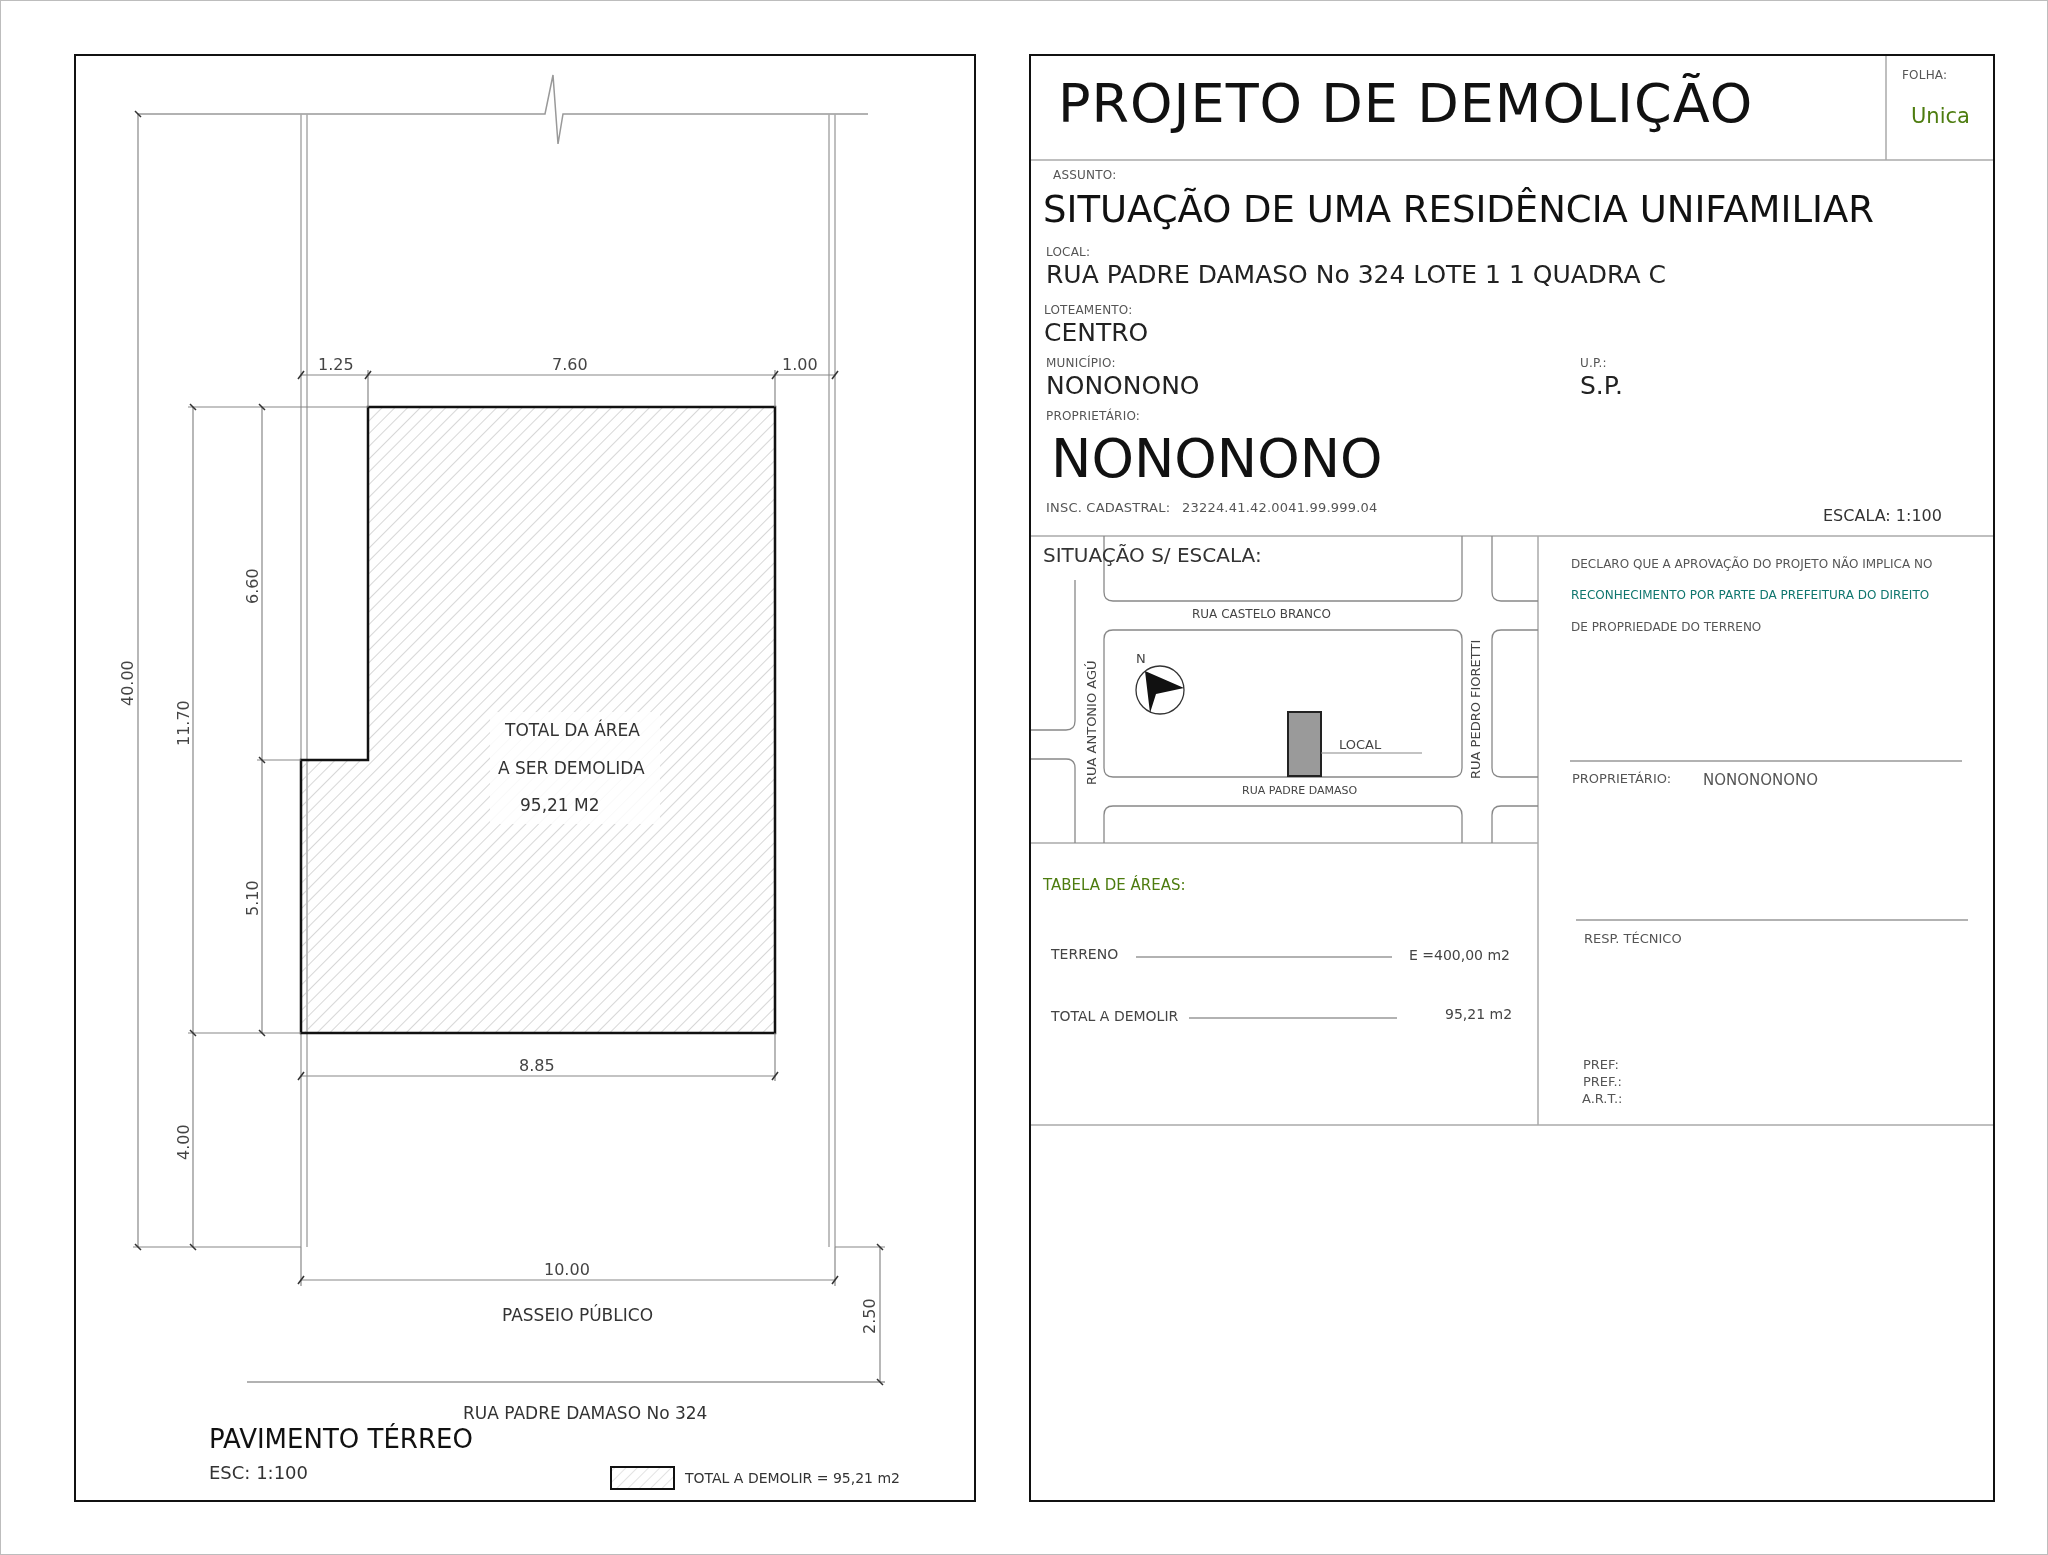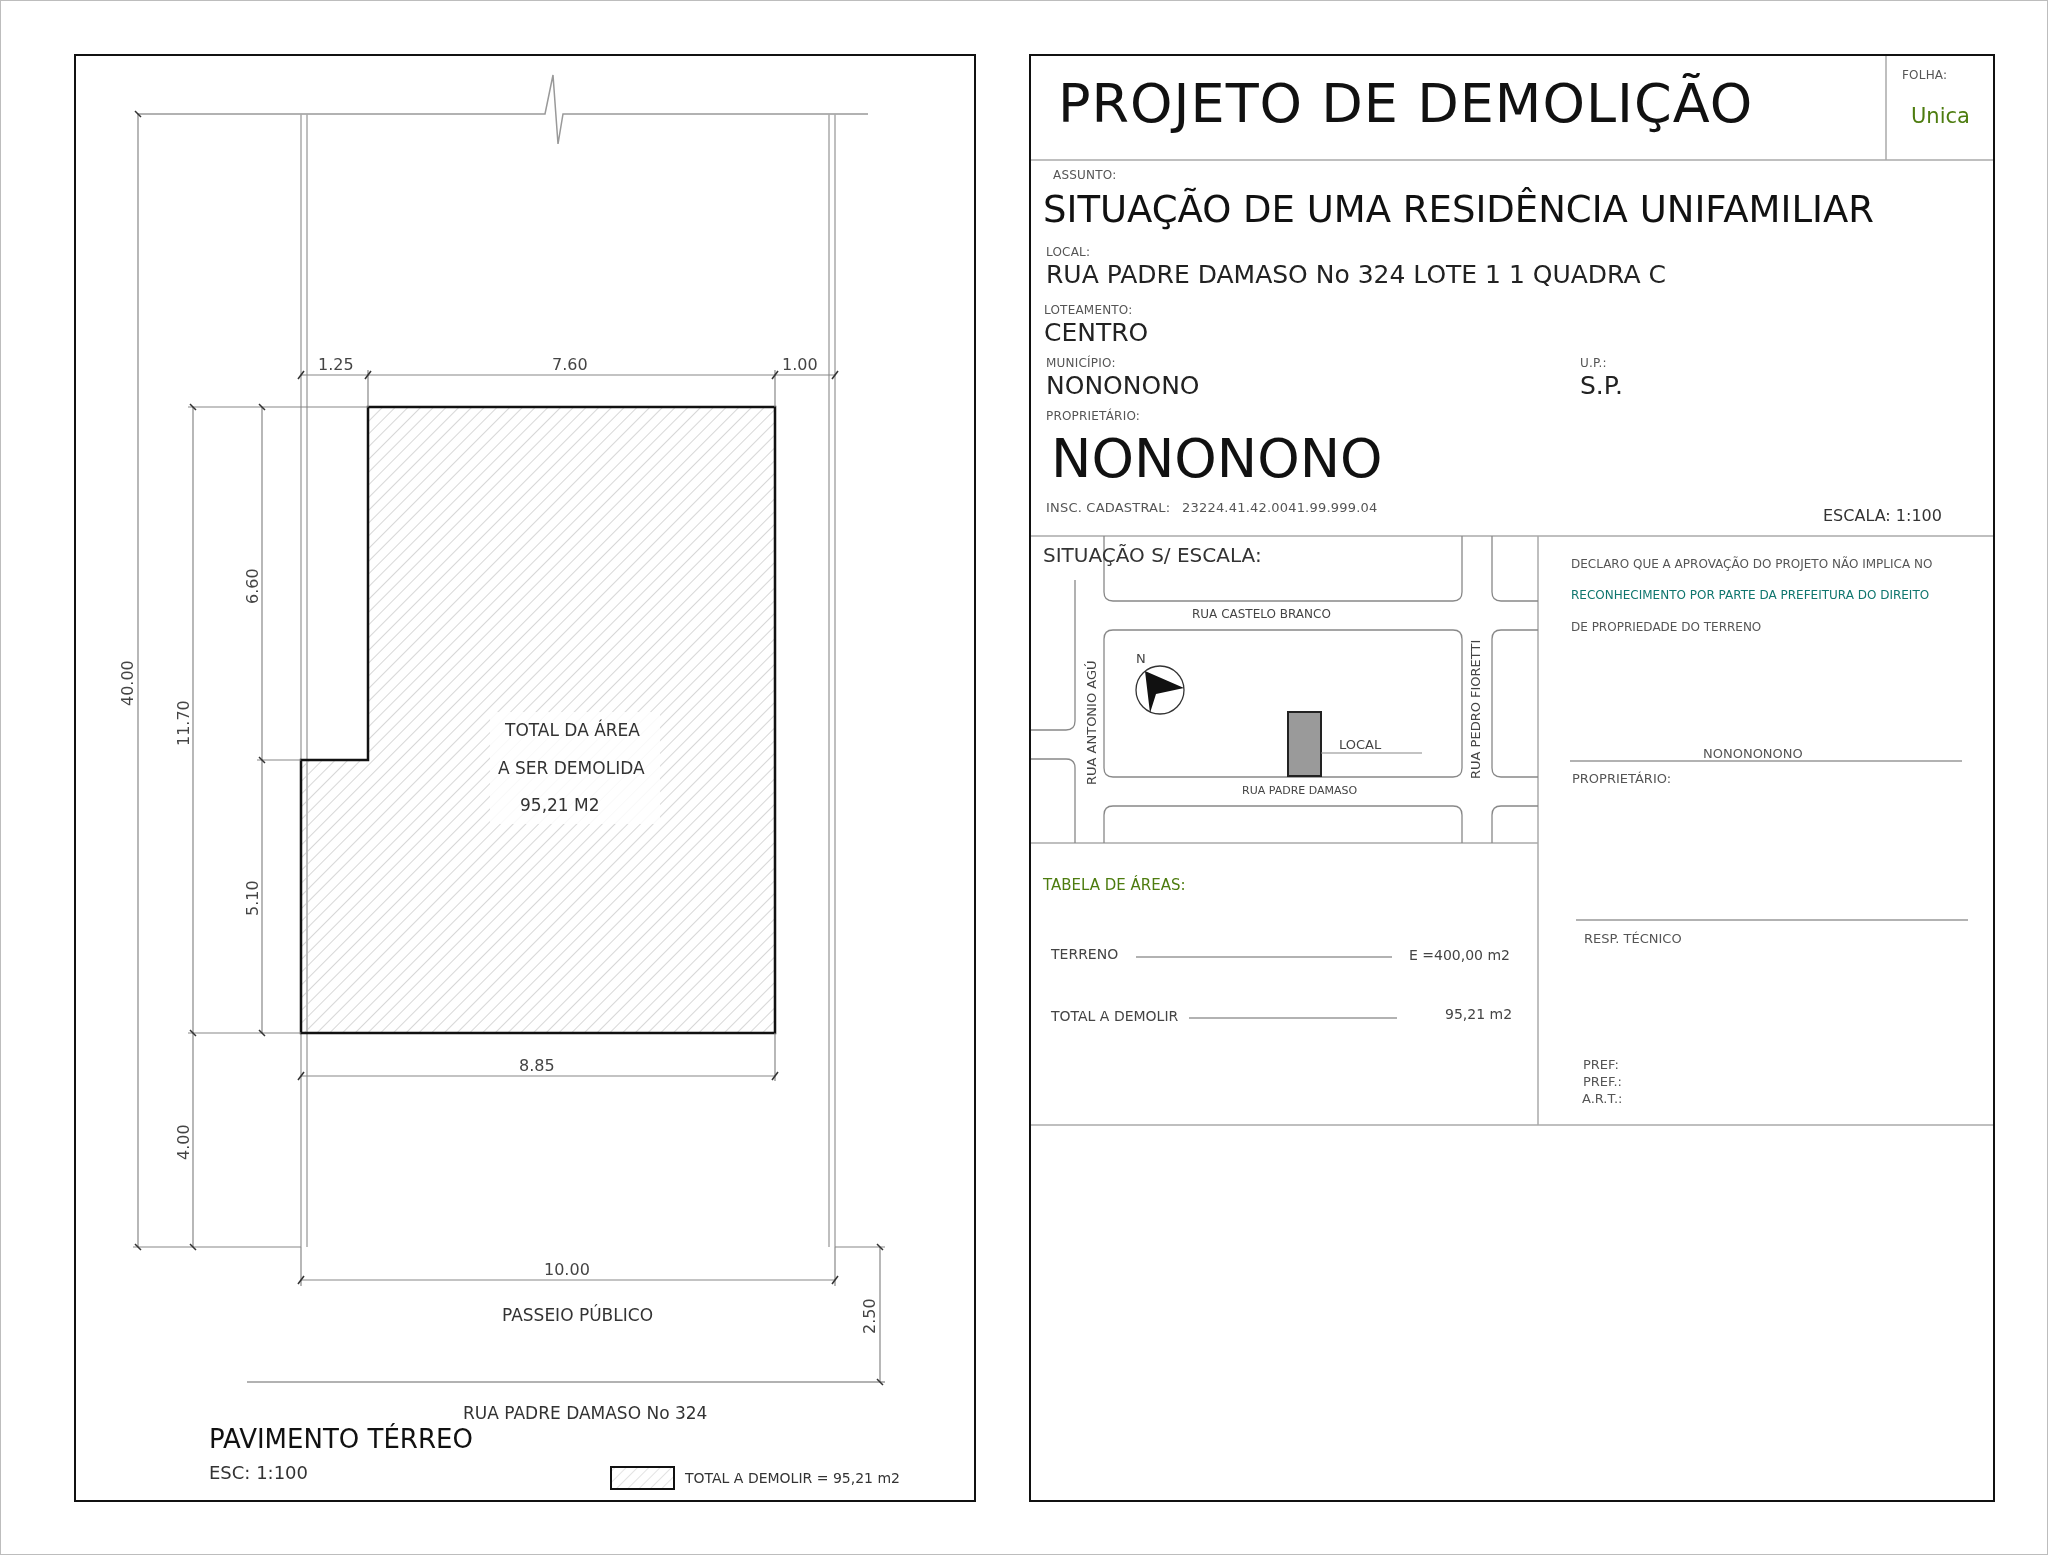--- a/index.html
+++ b/index.html
@@ -200,21 +200,21 @@
 <span class="t" style="left:1197px;top:784px;font-size:11px;color:#444;margin-left:45px;">RUA PADRE DAMASO</span>
 <span class="t vert" style="left:1084px;top:785px;font-size:13px;color:#444;">RUA ANTONIO AGÚ</span>
 <span class="t vert" style="left:1468px;top:779px;font-size:13px;color:#444;">RUA PEDRO FIORETTI</span>
 <span class="t" style="left:1136px;top:651px;font-size:13px;color:#444;">N</span>
 <span class="t" style="left:1339px;top:737px;font-size:13px;color:#444;">LOCAL</span>
 
 <span class="t" style="left:1571px;top:557px;font-size:12px;color:#555;">DECLARO QUE A APROVAÇÃO DO PROJETO NÃO IMPLICA NO</span>
 <span class="t" style="left:1571px;top:588px;font-size:12px;color:#0f766e;">RECONHECIMENTO POR PARTE DA PREFEITURA DO DIREITO</span>
 <span class="t" style="left:1571px;top:620px;font-size:12px;color:#555;">DE PROPRIEDADE DO TERRENO</span>
 <span class="t" style="left:1572px;top:771px;font-size:13px;color:#555;">PROPRIETÁRIO:</span>
-<span class="t" style="left:1703px;top:746px;font-size:13px;color:#555;">NONONONONO</span>
+<span class="t" style="left:1703px;top:771px;font-size:15px;color:#555;">NONONONONO</span>
 <span class="t" style="left:1584px;top:931px;font-size:13px;color:#555;">RESP. TÉCNICO</span>
 <span class="t" style="left:1583px;top:1057px;font-size:13px;color:#555;">PREF:</span>
 <span class="t" style="left:1583px;top:1074px;font-size:13px;color:#555;">PREF.:</span>
 <span class="t" style="left:1582px;top:1091px;font-size:13px;color:#555;">A.R.T.:</span>
 
 <span class="t" style="left:1043px;top:876px;font-size:15px;color:#4d7c0f;">TABELA DE ÁREAS:</span>
 <span class="tbl-row" style="left:1051px;top:946px;">TERRENO</span>
 <span class="tbl-row" style="left:1409px;top:947px;">E =400,00 m2</span>
 <span class="tbl-row" style="left:1051px;top:1008px;">TOTAL A DEMOLIR</span>
 <span class="tbl-row" style="left:1445px;top:1006px;">95,21 m2</span>

